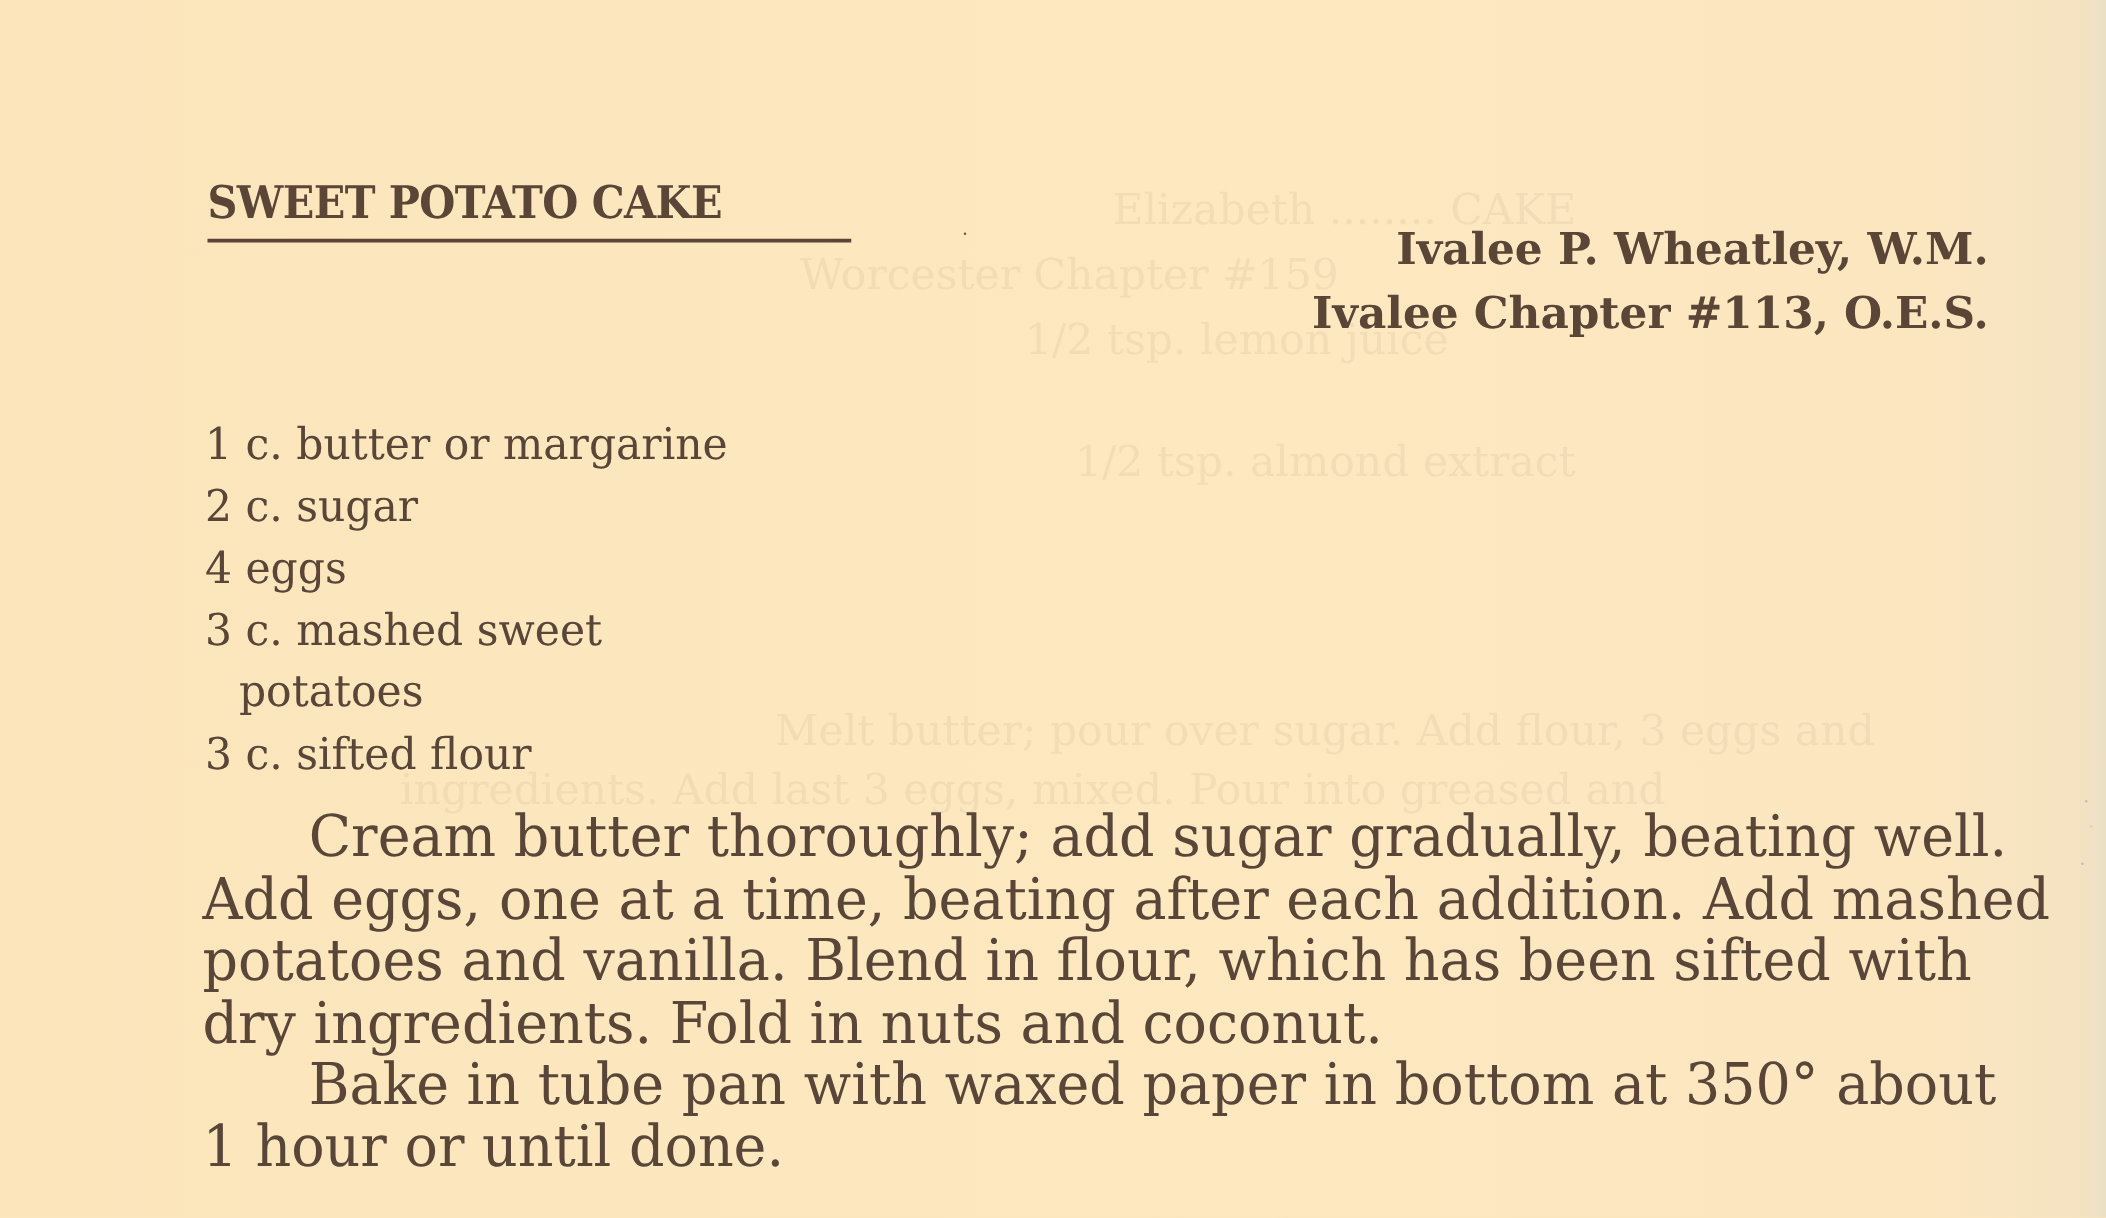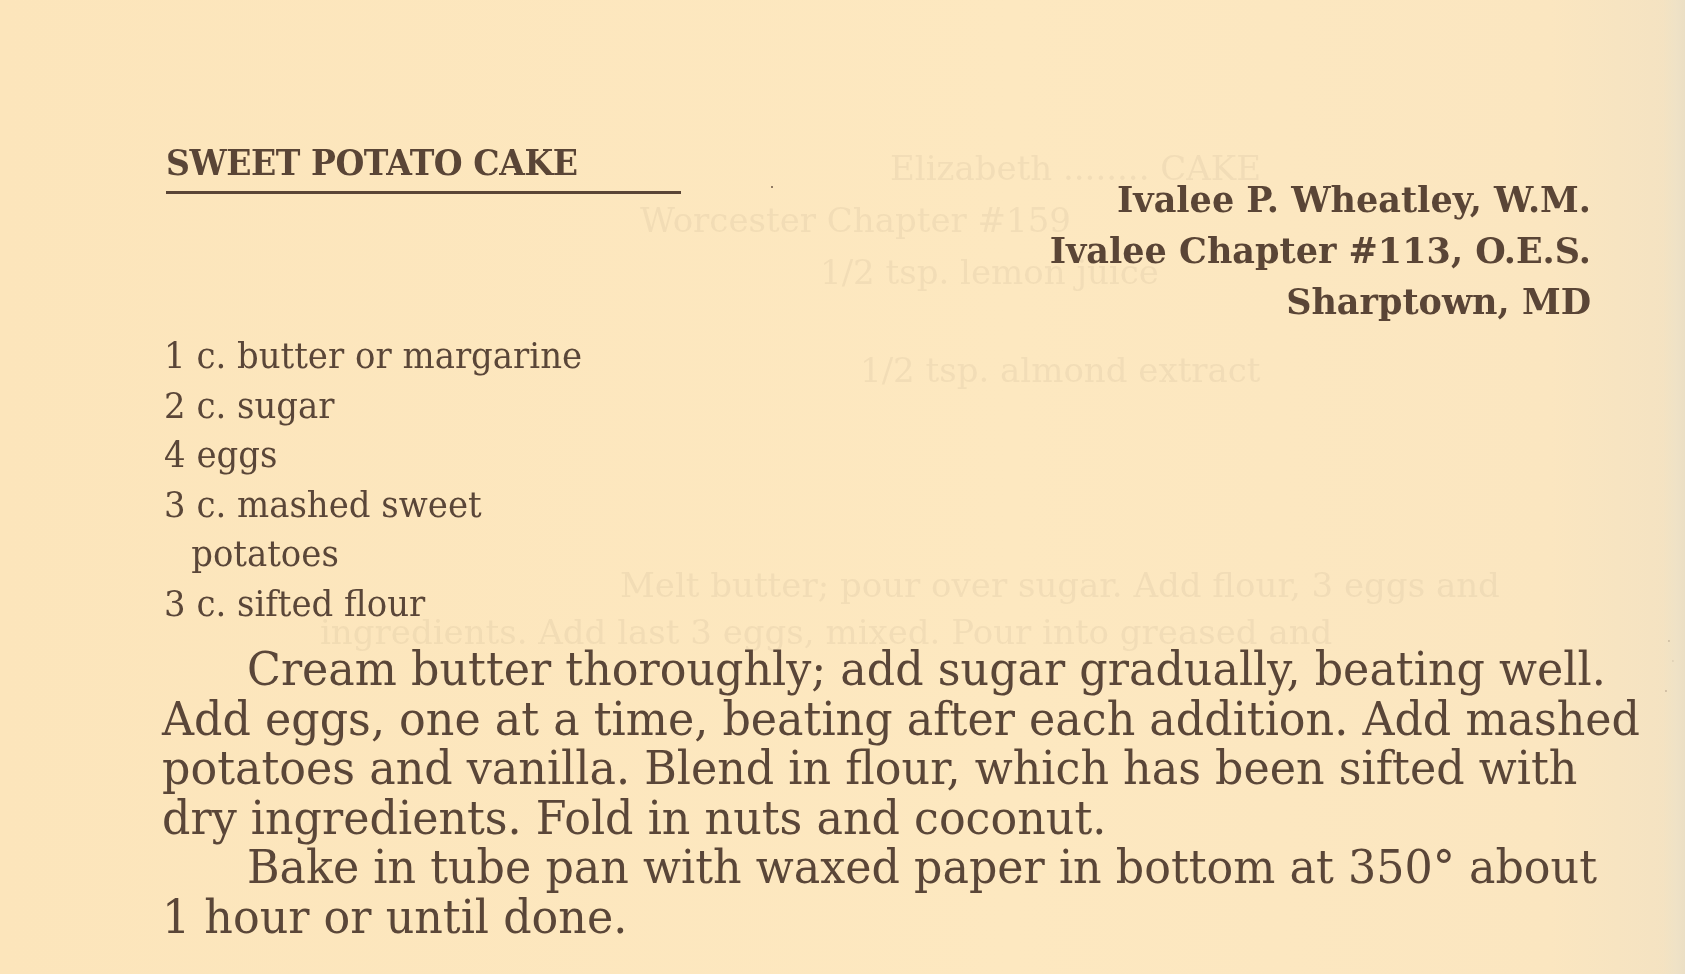--- a/index.html
+++ b/index.html
@@ -127,21 +127,20 @@
   <div class="ghost" style="left:860px; top:350px;">1/2 tsp. almond extract</div>
   <div class="ghost" style="left:620px; top:565px;">Melt butter; pour over sugar.  Add flour, 3 eggs and</div>
   <div class="ghost" style="left:320px; top:612px;">ingredients.  Add last 3 eggs, mixed.  Pour into greased and</div>
 
   <div class="title">SWEET POTATO CAKE</div>
   <div class="title-underline"></div>
 
   <div class="attribution">
     <div>Ivalee P. Wheatley, W.M.</div>
     <div>Ivalee Chapter #113, O.E.S.</div>
-    <div>Sharptown, MD</div>
   </div>
 
   <div class="ingredients ing-left">
     <div class="line">1 c. butter or margarine</div>
     <div class="line">2 c. sugar</div>
     <div class="line">4 eggs</div>
     <div class="line">3 c. mashed sweet</div>
     <div class="line indent">potatoes</div>
     <div class="line">3 c. sifted flour</div>
   </div>

